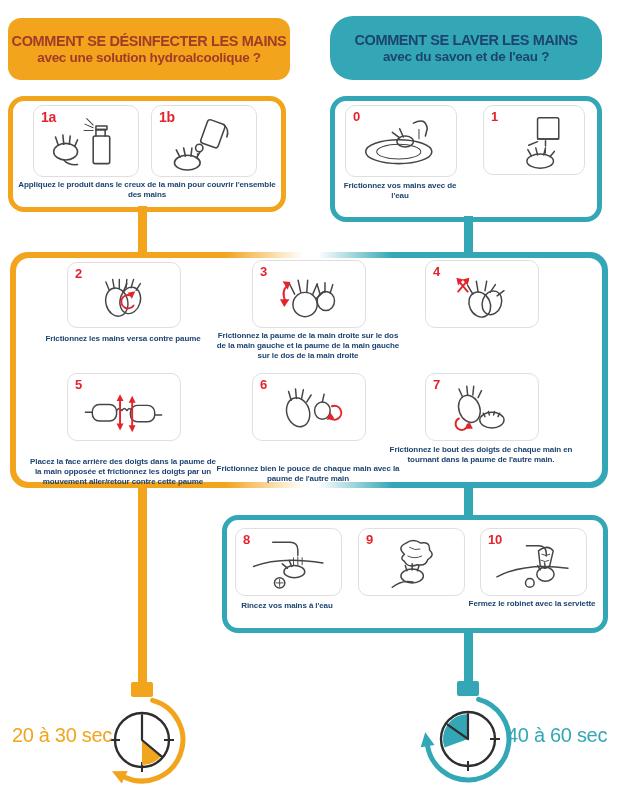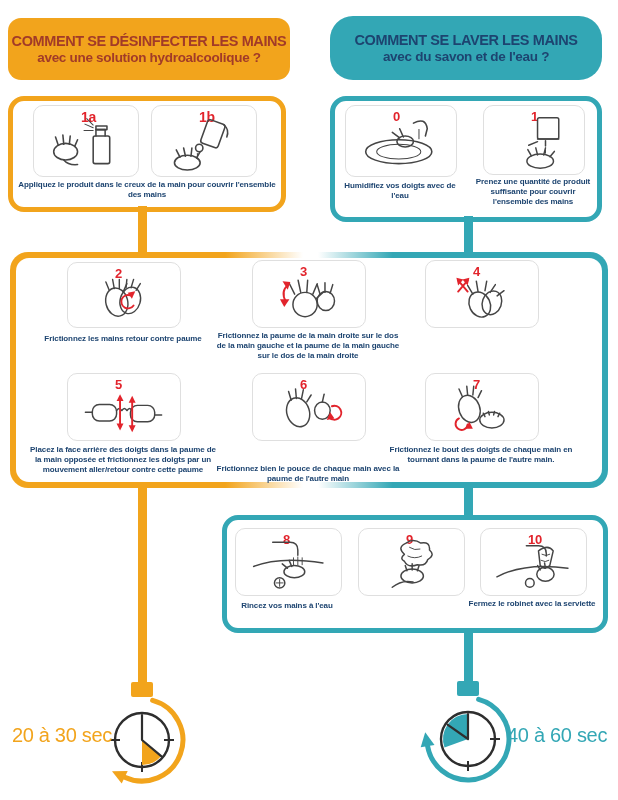--- a/index.html
+++ b/index.html
@@ -16,21 +16,21 @@
   .panel{position:absolute;background:#fff;border-radius:16px;}
   .panel.orange{border:5px solid #F2A41C;}
   .panel.teal{border:5px solid #33A7B5;}
   .conn{position:absolute;width:9px;}
   .conn.orange{background:#F2A41C;}
   .conn.teal{background:#33A7B5;}
   .midbox{position:absolute;left:10px;top:252px;width:598px;height:236px;border-radius:18px;
           background:linear-gradient(90deg,#F2A41C 0%,#F2A41C 36%,#ffffff 49%,#ffffff 51.5%,#33A7B5 64%,#33A7B5 100%);}
   .midbox-inner{position:absolute;left:6px;top:6px;right:6px;bottom:6px;background:#fff;border-radius:13px;}
   .card{position:absolute;background:#fff;border:1.5px solid #DFDFDF;border-radius:10px;}
-  .num{position:absolute;left:7px;top:3px;color:#E2242C;font-weight:bold;font-size:13px;letter-spacing:-0.3px;margin-left:40px;}
+  .num{position:absolute;left:7px;top:3px;color:#E2242C;font-weight:bold;font-size:13px;letter-spacing:-0.3px;}
   .num.big{font-size:14px;}
   .art{position:absolute;left:4%;top:12%;width:92%;height:84%;}
   .cap{position:absolute;color:#1D4470;font-weight:bold;font-size:8px;line-height:1.25;
        letter-spacing:-0.1px;text-align:center;}
   .timer-label{position:absolute;font-weight:normal;font-size:20px;letter-spacing:-0.3px;top:724px;}
   .timer-label.orange{color:#F2A41C;left:8px;width:104px;text-align:right;}
   .timer-label.teal{color:#33A7B5;left:507px;width:110px;text-align:left;}
   .clock{position:absolute;width:110px;height:110px;}
   .art-stroke{stroke:#454545;fill:none;stroke-width:1.7;stroke-linejoin:round;stroke-linecap:round;}
   .thin{stroke-width:1.1;}
@@ -206,43 +206,42 @@
   </div>
   <div class="cap" style="left:18px;top:180px;width:258px;">Appliquez le produit dans le creux de la main pour couvrir l'ensemble des mains</div>
 
   <div class="panel teal" style="left:330px;top:96px;width:262px;height:116px;"></div>
   <div class="card" style="left:345px;top:105px;width:110px;height:70px;">
     <span class="num">0</span>
     <svg class="art" viewBox="0 0 104 64">
         <use href="#sym-sink"></use>
       </svg>
   </div>
-  <div class="cap" style="left:335px;top:181px;width:130px;">Humidifiez vos doigts avec de l'eau</div>
+  <div class="cap" style="left:335px;top:181px;width:130px;">Frictionnez vos mains avec de l'eau</div>
   <div class="card" style="left:483px;top:105px;width:100px;height:68px;">
     <span class="num">1</span>
     <svg class="art" viewBox="0 0 104 64">
         <use href="#sym-dispenser"></use>
       </svg>
   </div>
-  <div class="cap" style="left:473px;top:177px;width:120px;">Prenez une quantité de produit suffisante pour couvrir l'ensemble des mains</div>
 
   <div class="conn orange" style="left:138px;top:206px;height:46px;"></div>
   <div class="conn teal" style="left:464px;top:216px;height:36px;"></div>
 
   <div class="midbox">
     <div class="midbox-inner"></div>
   </div>
 
   <div class="card" style="left:67px;top:262px;width:112px;height:64px;">
     <span class="num">2</span>
     <svg class="art" viewBox="0 0 104 64">
         <use href="#sym-palms"></use>
       </svg>
   </div>
-  <div class="cap" style="left:29px;top:334px;width:188px;">Frictionnez les mains retour contre paume</div>
+  <div class="cap" style="left:29px;top:334px;width:188px;">Frictionnez les mains versa contre paume</div>
 
   <div class="card" style="left:252px;top:260px;width:112px;height:66px;">
     <span class="num">3</span>
     <svg class="art" viewBox="0 0 104 64">
         <use href="#sym-backhand"></use>
       </svg>
   </div>
   <div class="cap" style="left:214px;top:331px;width:188px;">Frictionnez la paume de la main droite sur le dos de la main gauche et la paume de la main gauche sur le dos de la main droite</div>
 
   <div class="card" style="left:425px;top:260px;width:112px;height:66px;">
@@ -251,21 +250,21 @@
         <use href="#sym-interlace"></use>
       </svg>
   </div>
 
   <div class="card" style="left:67px;top:373px;width:112px;height:66px;">
     <span class="num">5</span>
     <svg class="art" viewBox="0 0 104 64">
         <use href="#sym-knuckles"></use>
       </svg>
   </div>
-  <div class="cap" style="left:29px;top:445px;width:188px;">Placez la face arrière des doigts dans la paume de la main opposée et frictionnez les doigts par un mouvement aller/retour contre cette paume</div>
+  <div class="cap" style="left:29px;top:457px;width:188px;">Placez la face arrière des doigts dans la paume de la main opposée et frictionnez les doigts par un mouvement aller/retour contre cette paume</div>
 
   <div class="card" style="left:252px;top:373px;width:112px;height:66px;">
     <span class="num">6</span>
     <svg class="art" viewBox="0 0 104 64">
         <use href="#sym-thumb"></use>
       </svg>
   </div>
   <div class="cap" style="left:214px;top:464px;width:188px;">Frictionnez bien le pouce de chaque main avec la paume de l'autre main</div>
 
   <div class="card" style="left:425px;top:373px;width:112px;height:66px;">

